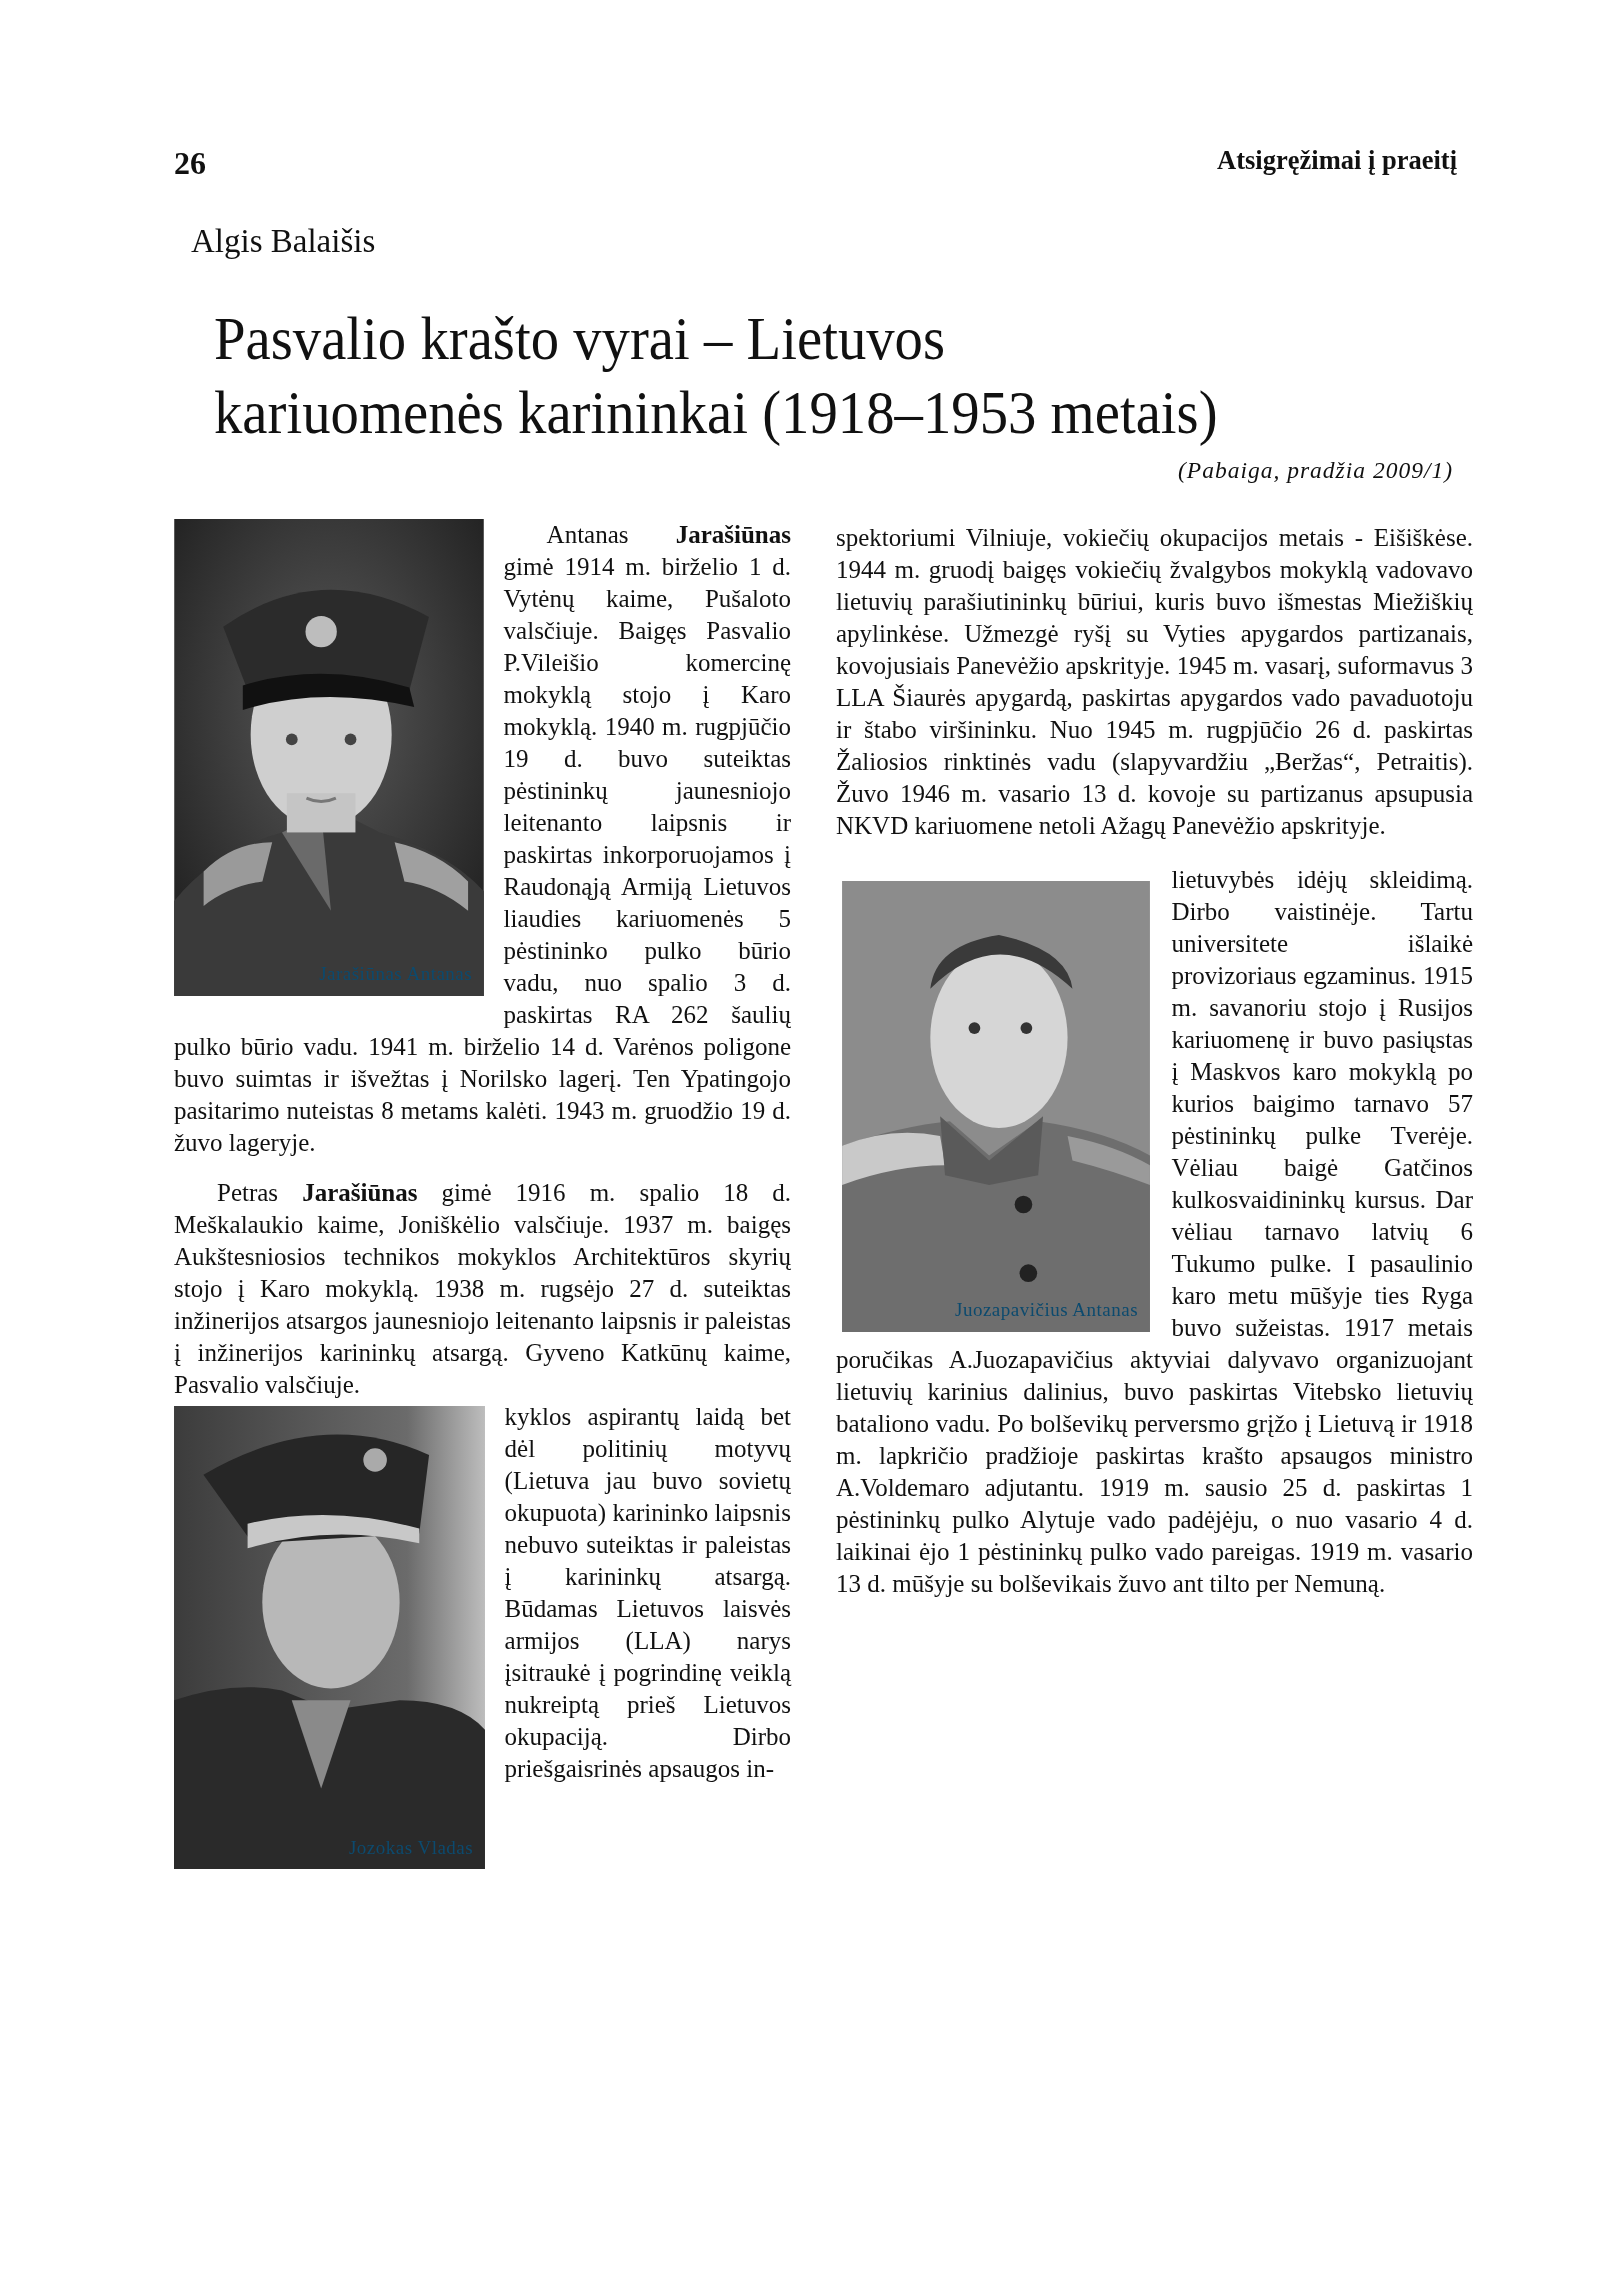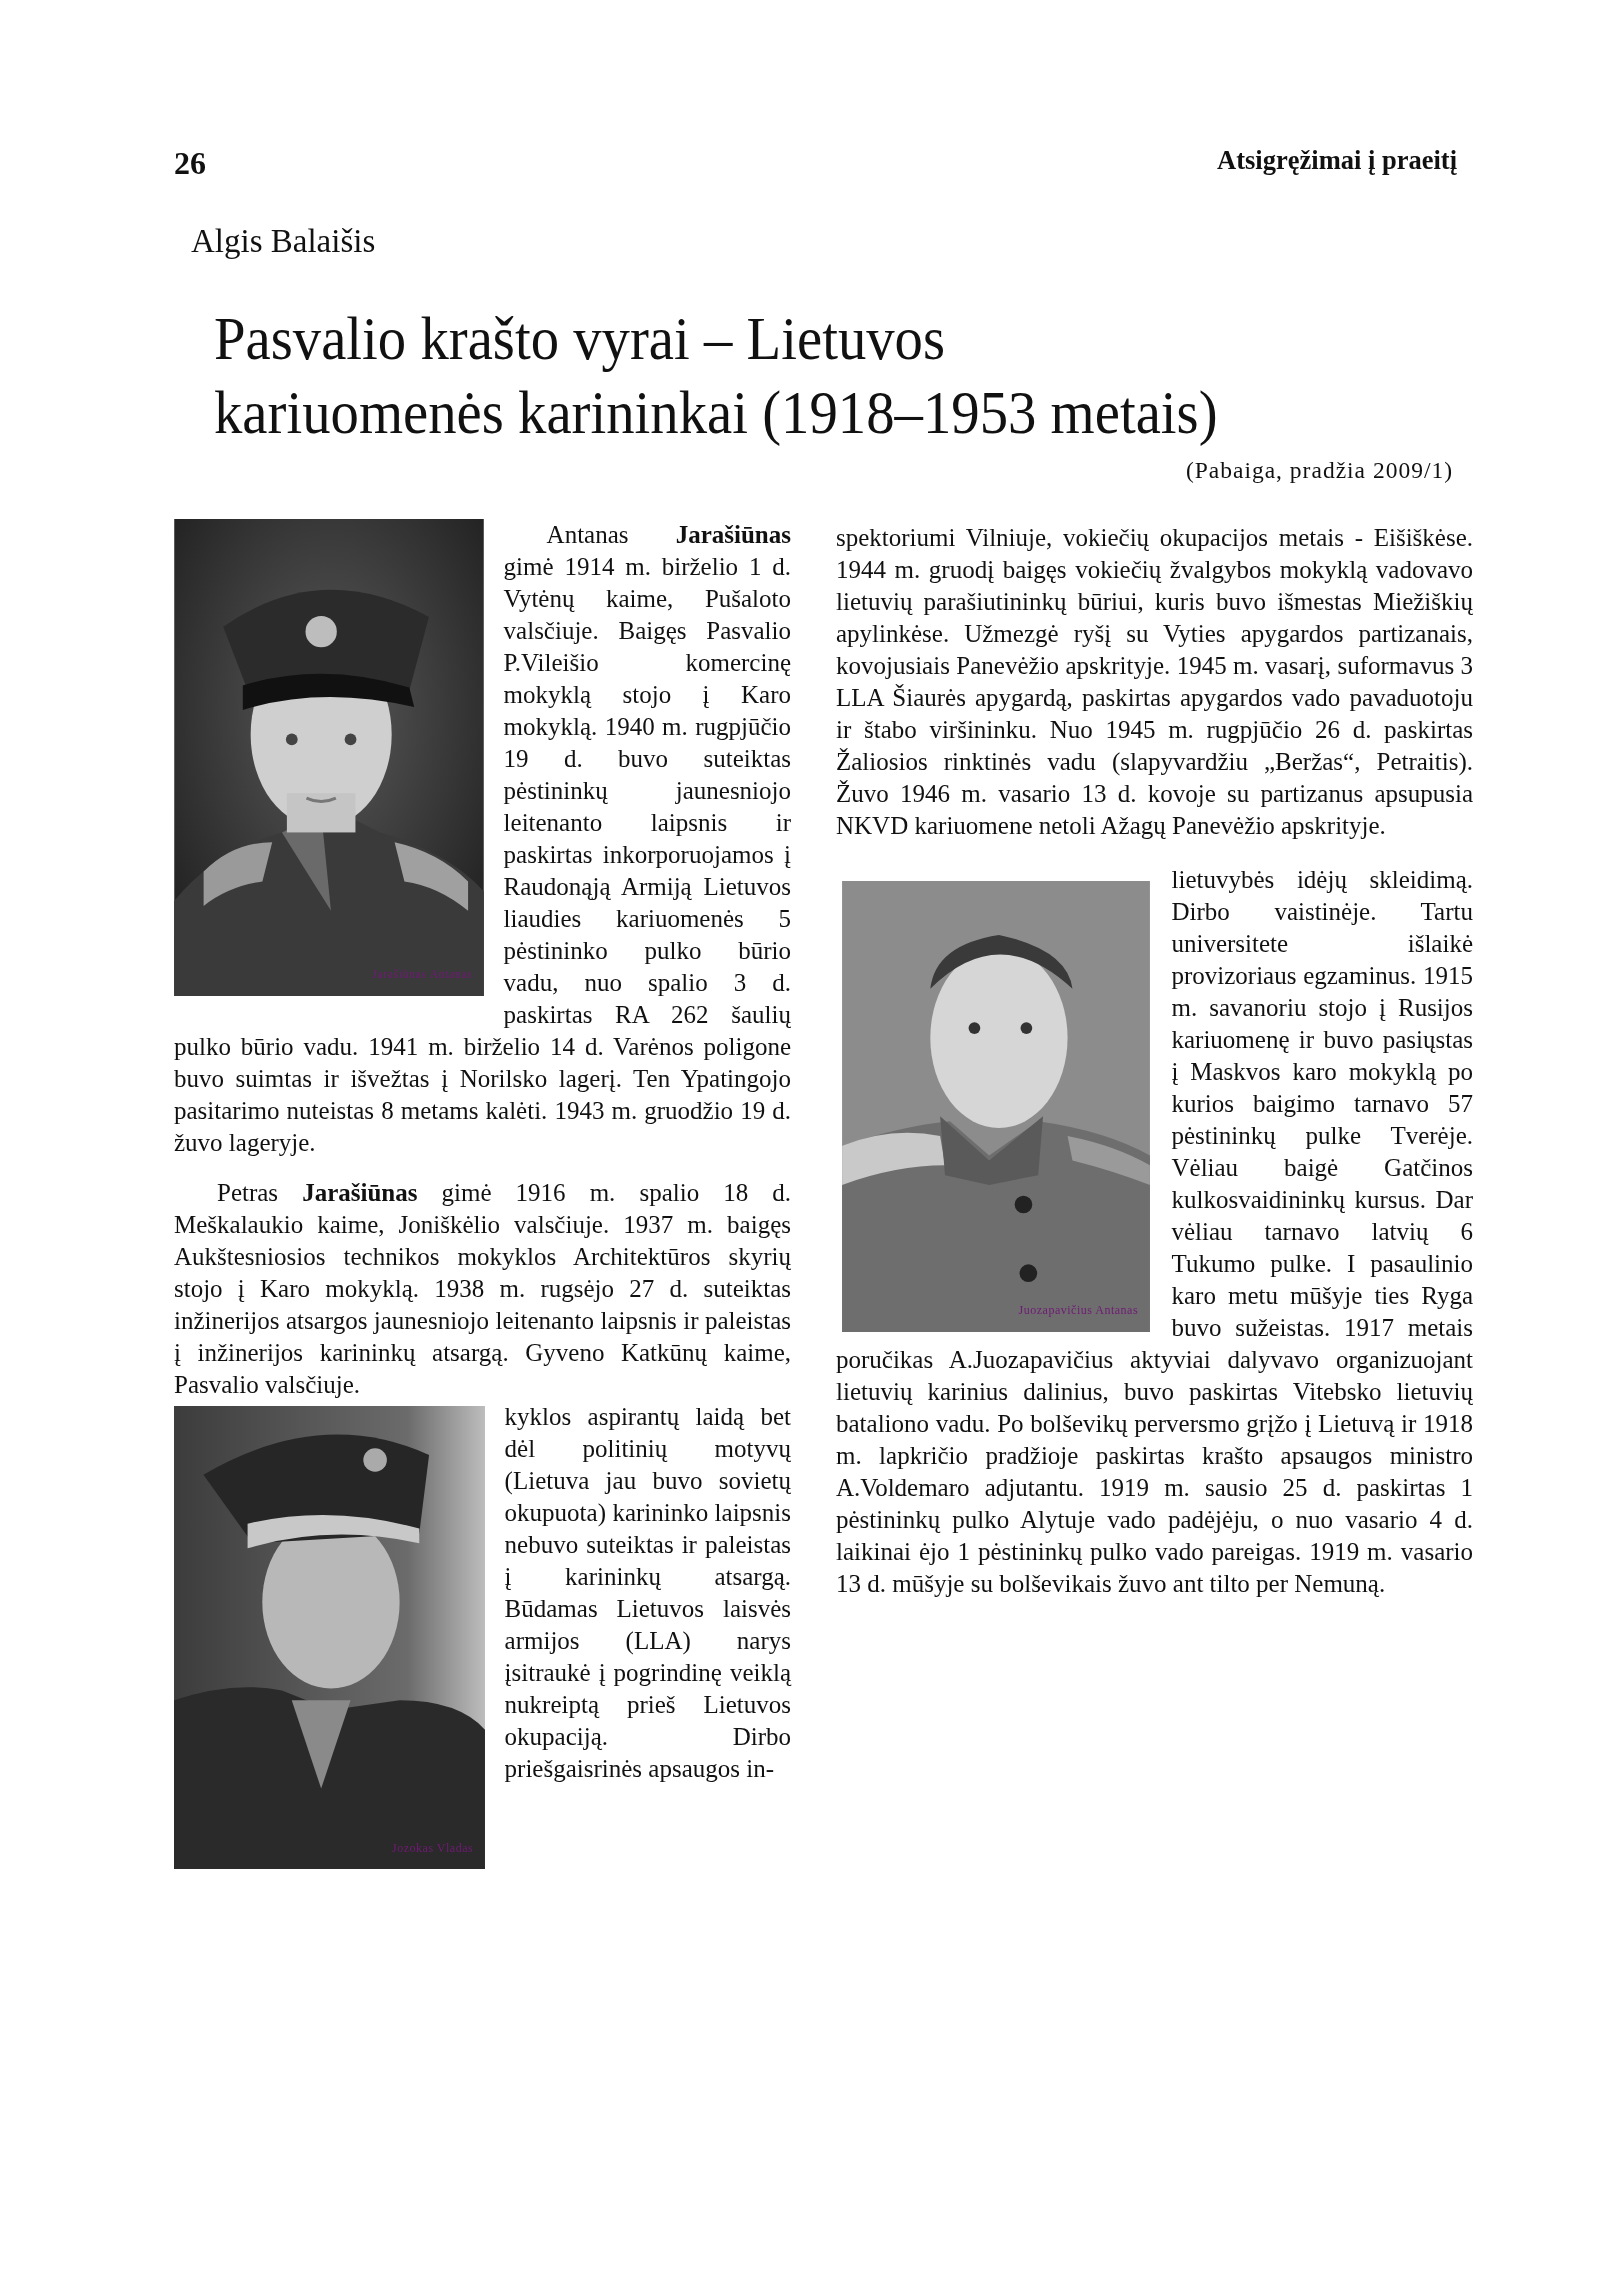--- a/index.html
+++ b/index.html
@@ -3,30 +3,30 @@
 <meta charset="utf-8">
 <style>
   html, body { margin: 0; padding: 0; background: #ffffff; }
   body { width: 1622px; height: 2293px; position: relative; overflow: hidden;
          font-family: "Liberation Serif", "DejaVu Serif", serif; color: #111; }
   .abs { position: absolute; }
   .page-num { left: 174px; top: 145px; font-size: 32px; font-weight: bold; }
   .running-head { right: 165px; top: 145px; font-size: 26.5px; font-weight: bold; }
   .author { left: 191px; top: 223px; font-size: 33px; }
   .title { left: 214px; top: 302px; width: 1274px; font-size: 61px; line-height: 74px; font-weight: normal; margin: 0; transform: scaleX(0.93); transform-origin: left top; }
-  .continuation { right: 169px; top: 457px; font-size: 23.5px; letter-spacing: 1px; margin-left: 40px; }
+  .continuation { right: 169px; top: 457px; font-size: 23.5px; font-style: italic; letter-spacing: 1px; margin-left: 40px; }
   .col { font-size: 25px; line-height: 32px; text-align: justify; }
   .col p { margin: 0; text-indent: 0; }
   .col p.ind { text-indent: 43px; }
   .col p + p { margin-top: 7.8px; }
   .col b { font-weight: bold; }
   .left-col { left: 174px; top: 519px; width: 617px; }
   .right-col { left: 836px; top: 522px; width: 637px; }
   .photo { position: relative; overflow: hidden; }
-  .photo .cap { position: absolute; right: 11.8px; bottom: 5.9px; font-size: 12px; color: #701a75;
+  .photo .cap { position: absolute; right: 11.8px; bottom: 5.9px; font-size: 19px; color: #0c4a6e;
                 font-family: "Liberation Serif", serif; letter-spacing: 0.5px; }
   .photo svg { display: block; }
   .float-left { float: left; margin-right: 19.6px; }
 </style>
 </head>
 <body>
 
 <div class="abs page-num">26</div>
 <div class="abs running-head">Atsigręžimai į praeitį</div>
 

